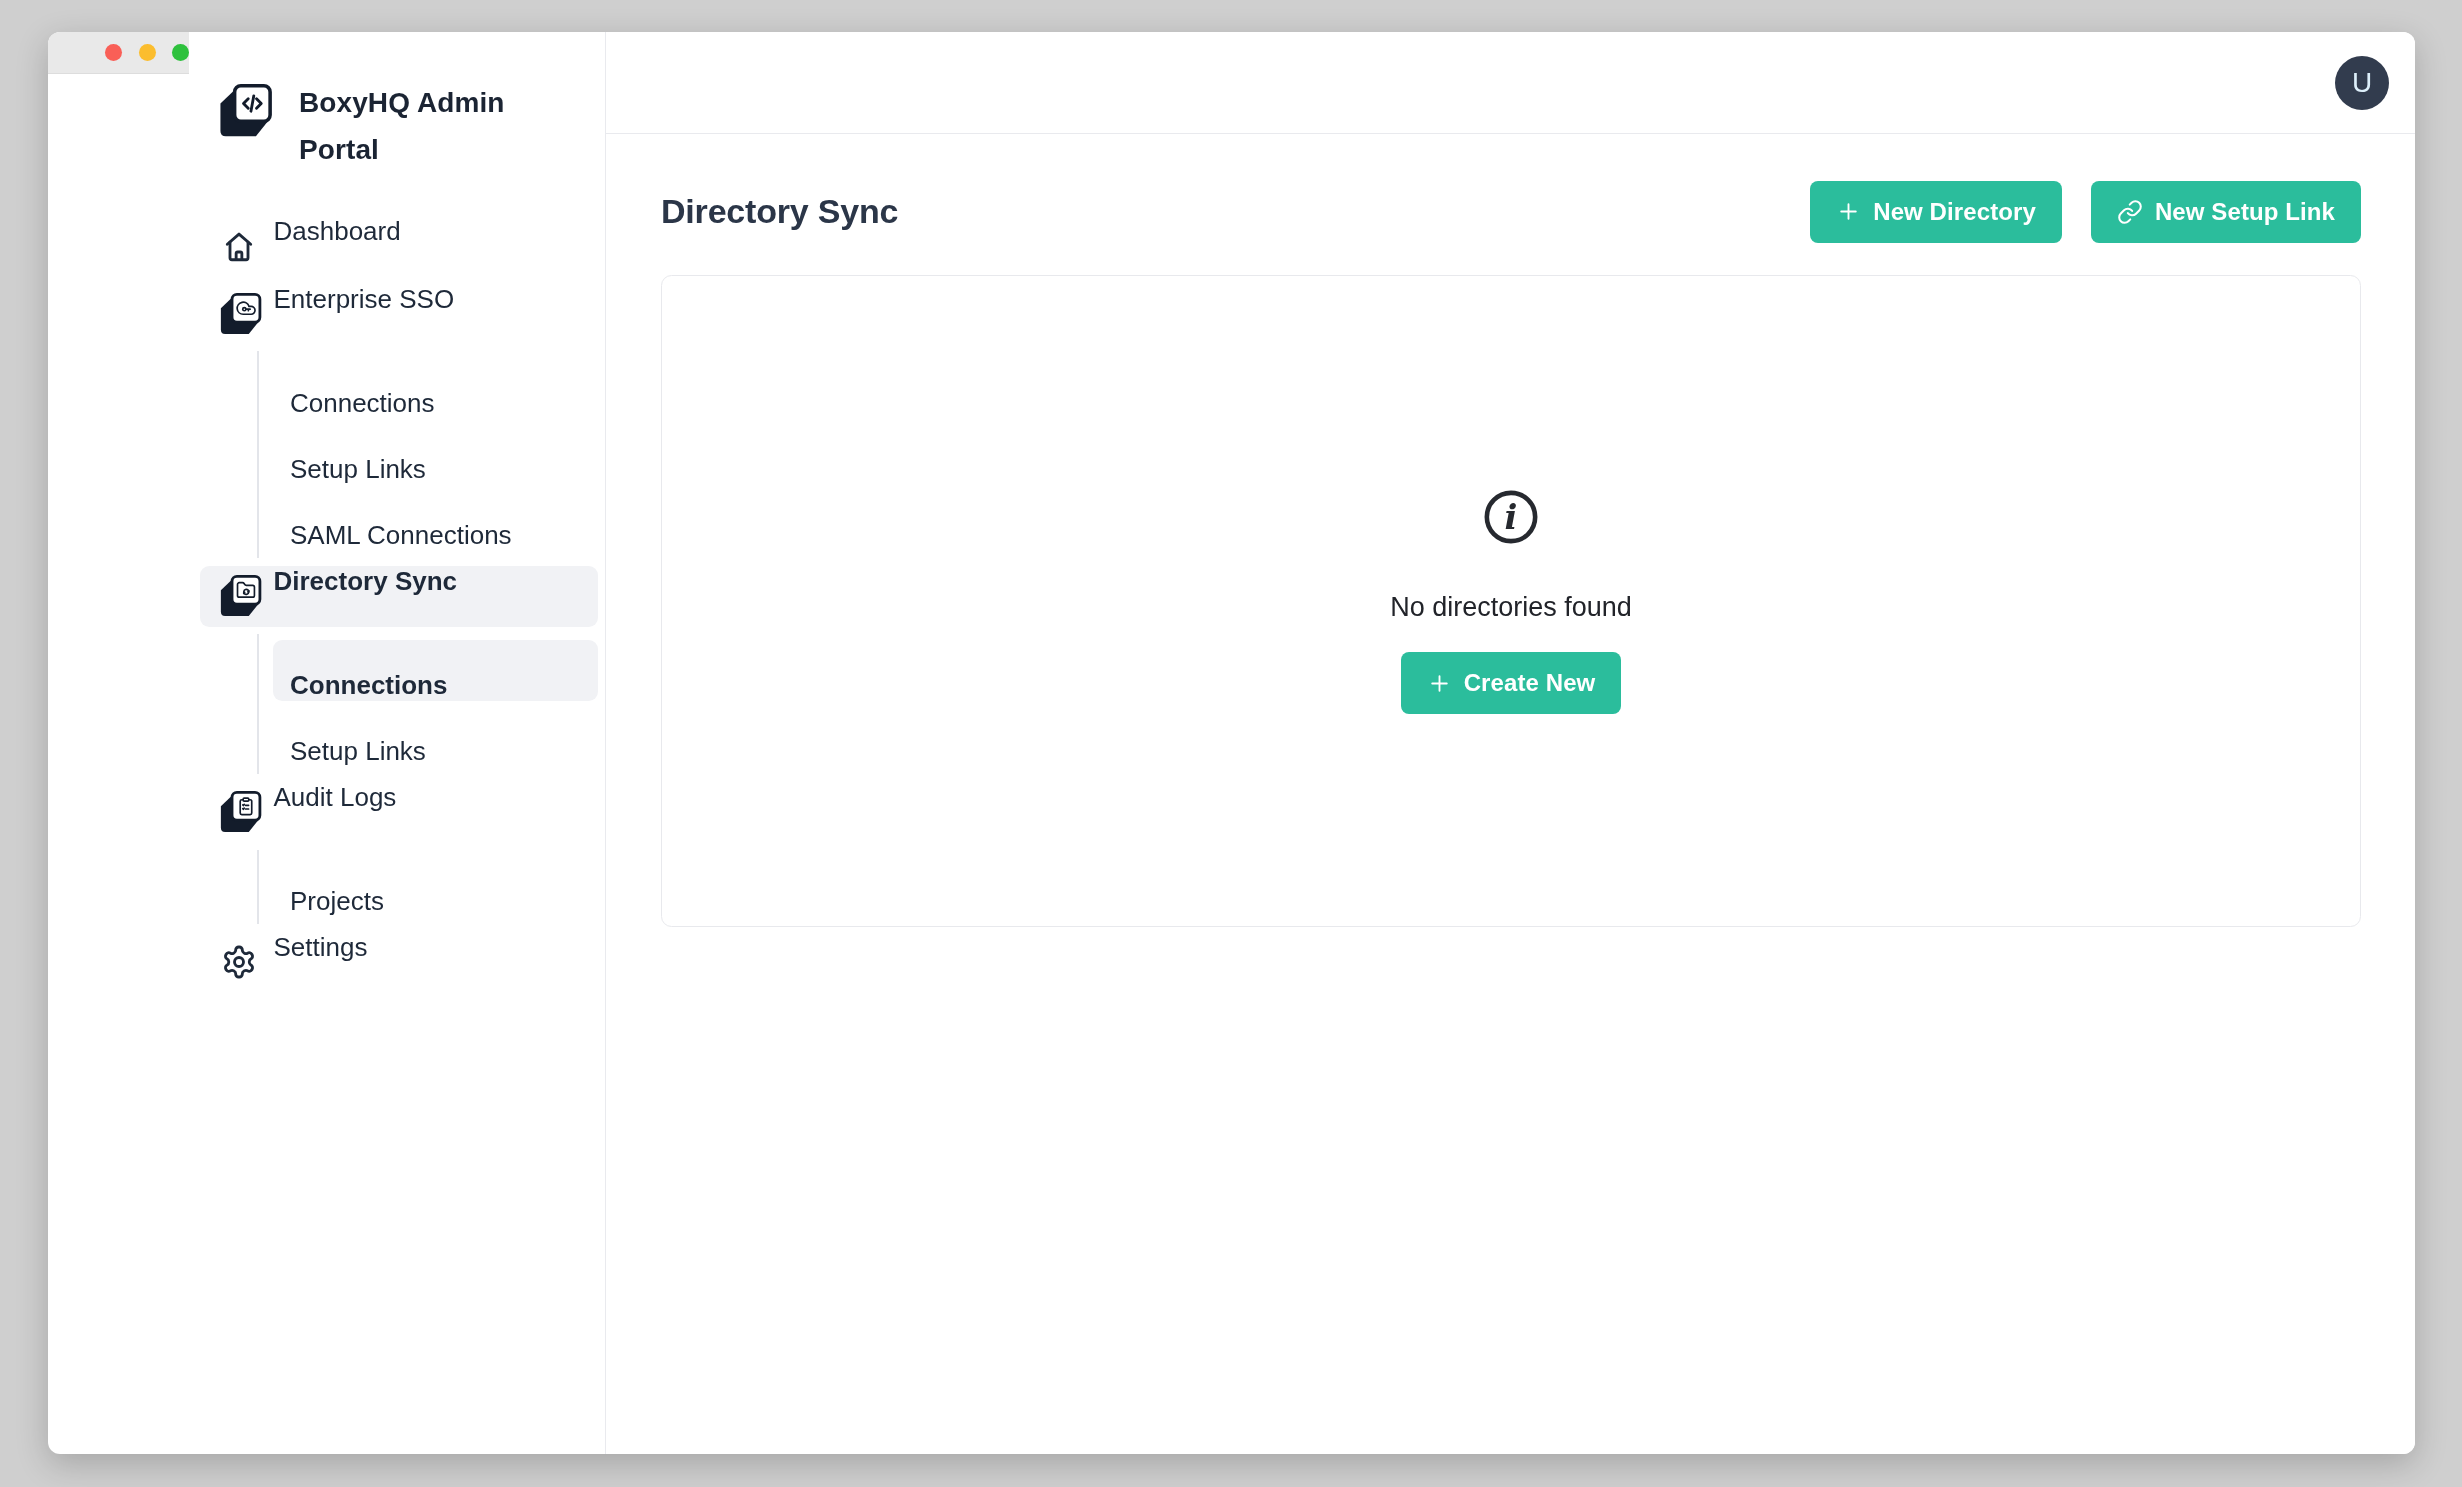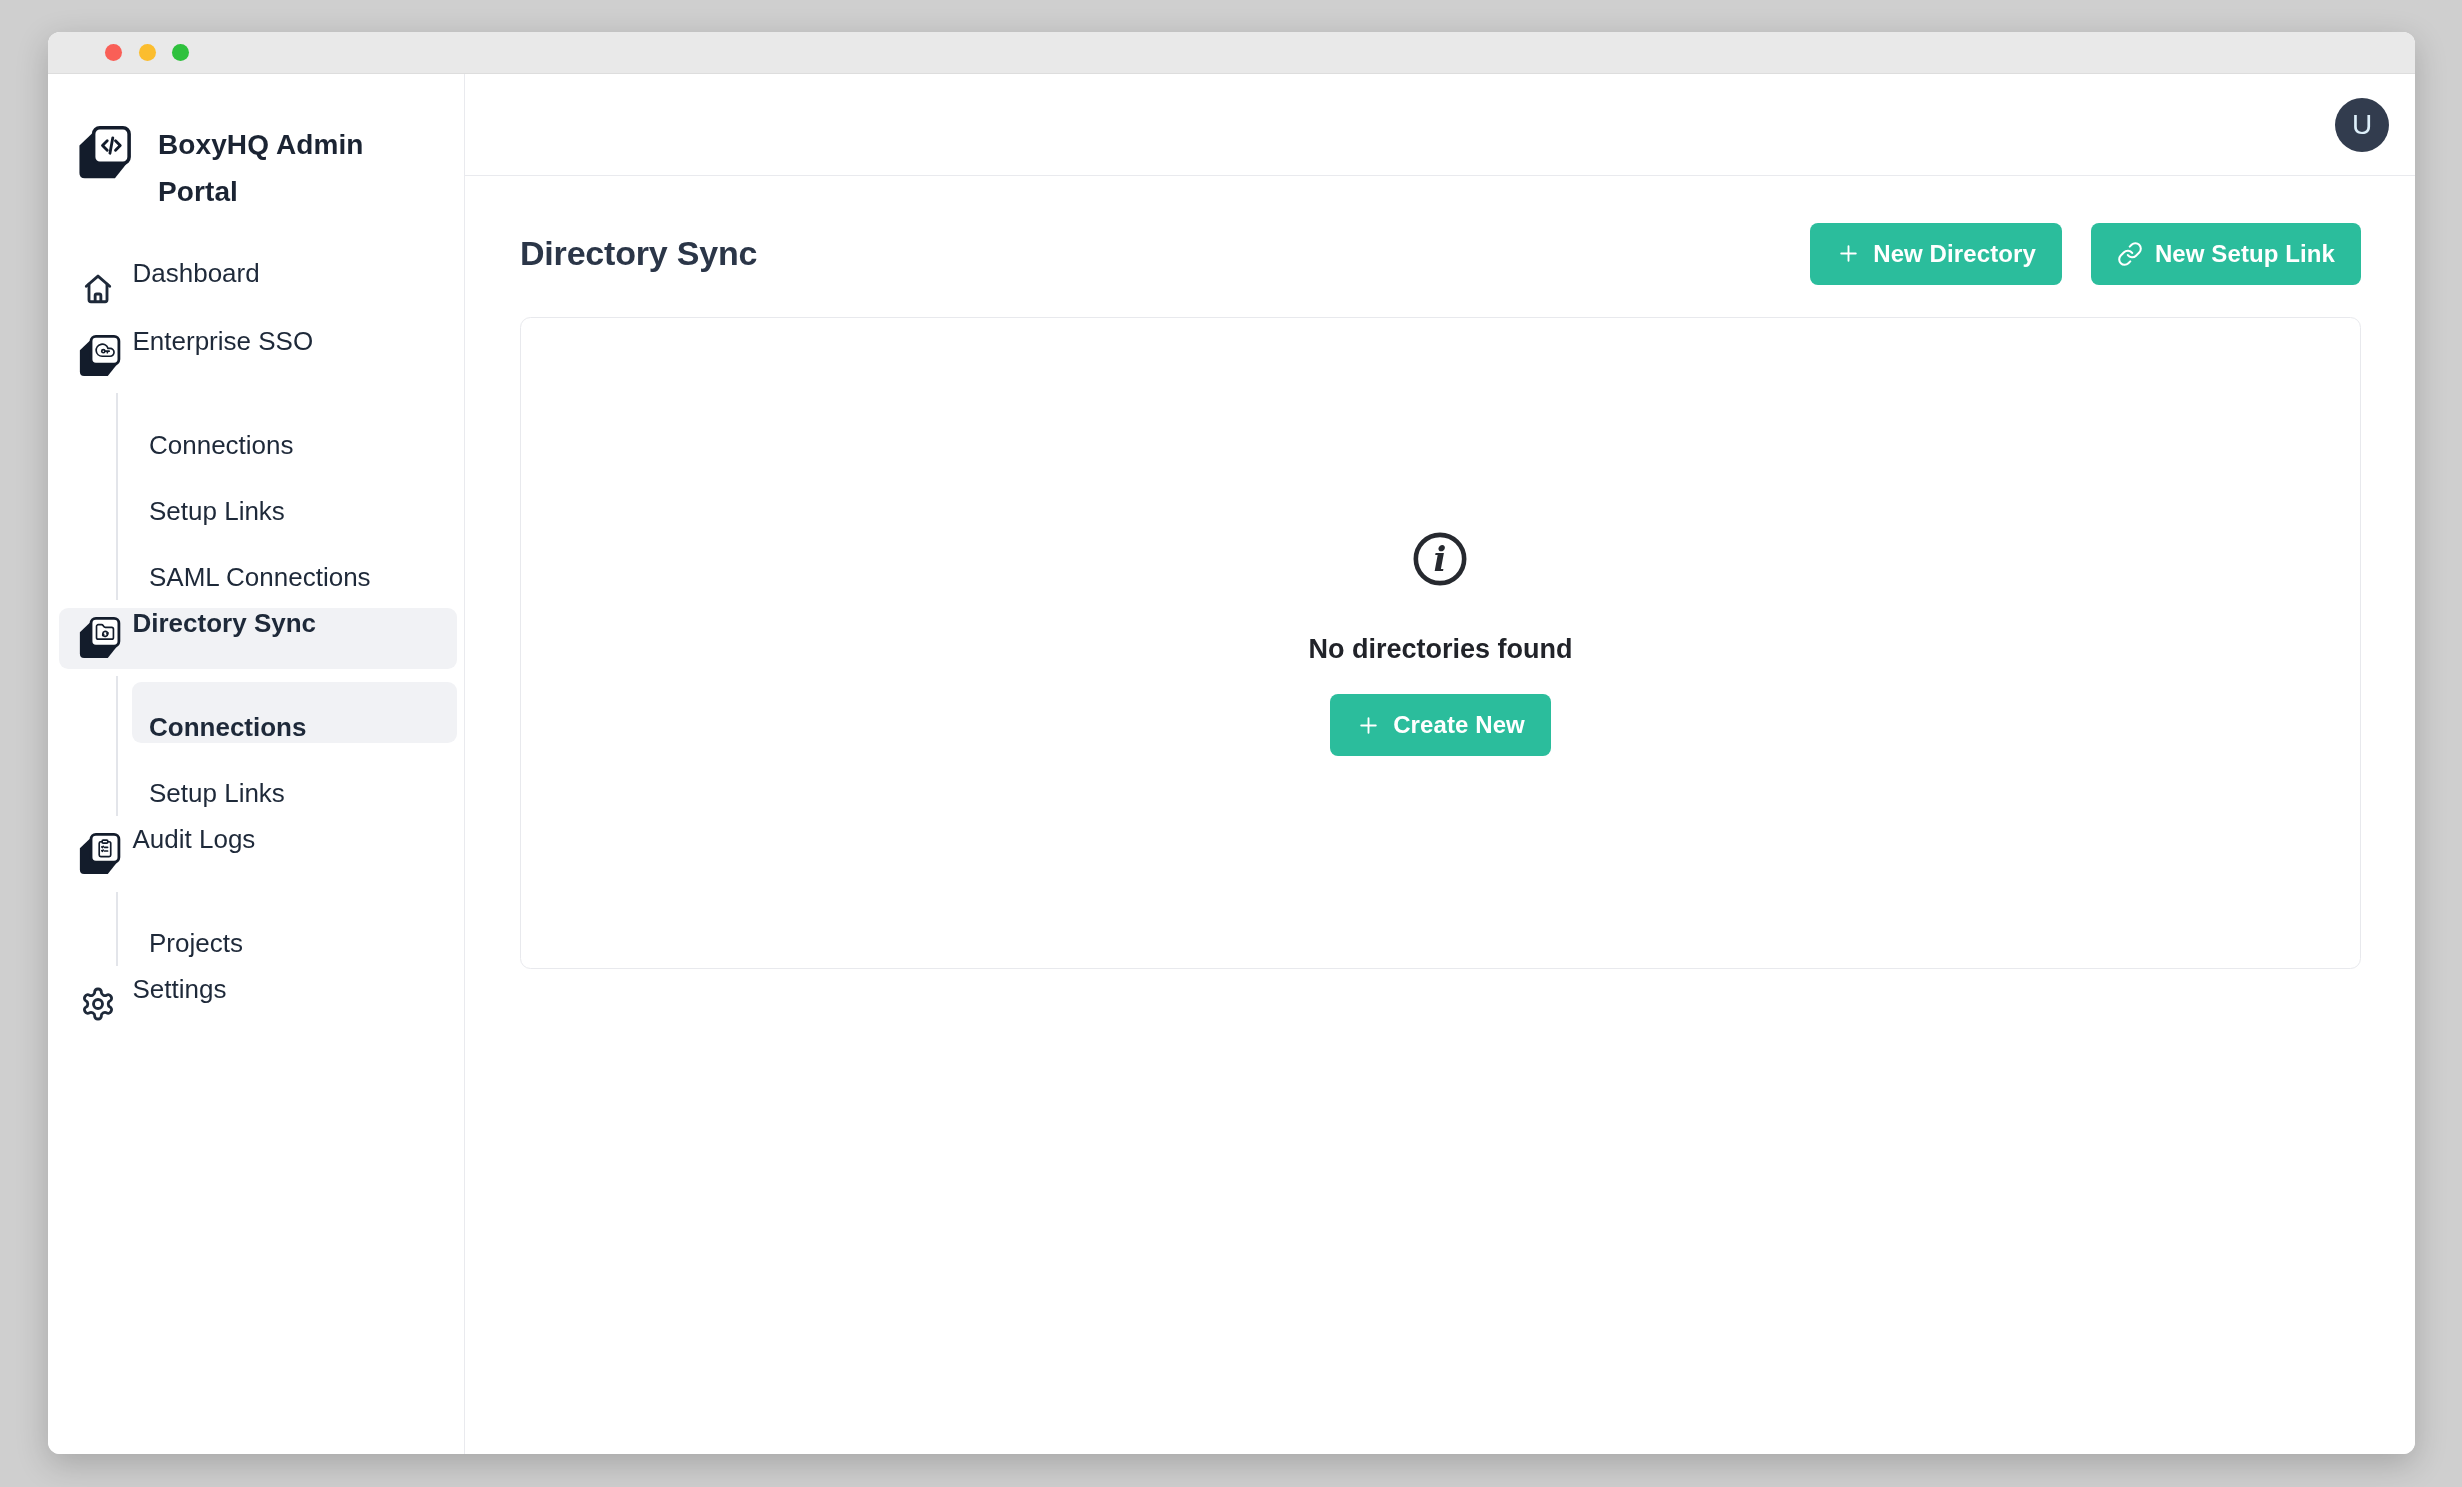--- a/index.html
+++ b/index.html
@@ -8,21 +8,21 @@
     background:#cfcfcf;
     font-family:"Liberation Sans",sans-serif;
     -webkit-font-smoothing:antialiased;
     position:relative;
     overflow:hidden;
   }
   .window{
     position:absolute;left:48px;top:32px;width:2367px;height:1422px;
     background:#ffffff;border-radius:12px;overflow:hidden;
     box-shadow:0 9.2px 33px rgba(0,0,0,.20);
-    display:flex;flex-direction:column;
+    display:flex;flex-direction:row;
   }
   .titlebar{
     flex:none;height:41px;background:#e9e9e9;border-bottom:0.7px solid #dddddd;
     display:flex;align-items:center;padding-left:57px;gap:16.5px;
   }
   .dot{width:17px;height:17px;border-radius:50%;}
   .dot-red{background:#f95f57;}
   .dot-yellow{background:#fbbd2e;}
   .dot-green{background:#2ec13d;}
 
@@ -83,21 +83,21 @@
     font-family:"Liberation Sans",sans-serif;
     display:inline-flex;align-items:center;gap:12px;cursor:pointer;letter-spacing:0.1px;
   }
   .card{
     box-sizing:border-box;height:652px;background:#fff;
     border:1.3px solid #e8e9ed;border-radius:10.5px;
     display:flex;align-items:center;justify-content:center;
   }
   .empty{display:flex;flex-direction:column;align-items:center;}
   .empty .info-wrap{margin-bottom:30px;}
-  .empty-msg{margin:16px 0 29px 0;font-size:27px;color:#212329;font-weight:700;}
+  .empty-msg{margin:16px 0 29px 0;font-size:27px;color:#212329;font-weight:400;}
 
   svg{display:block;}
 </style>
 </head>
 <body>
 
 <div class="window">
 
   <div class="titlebar">
     <span class="dot dot-red"></span>

